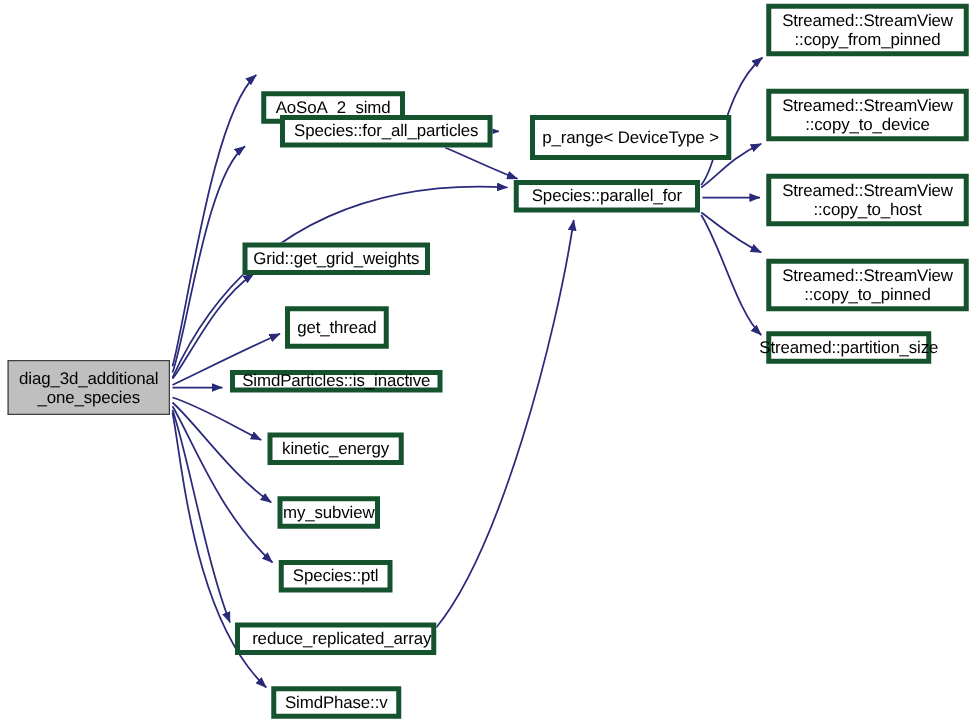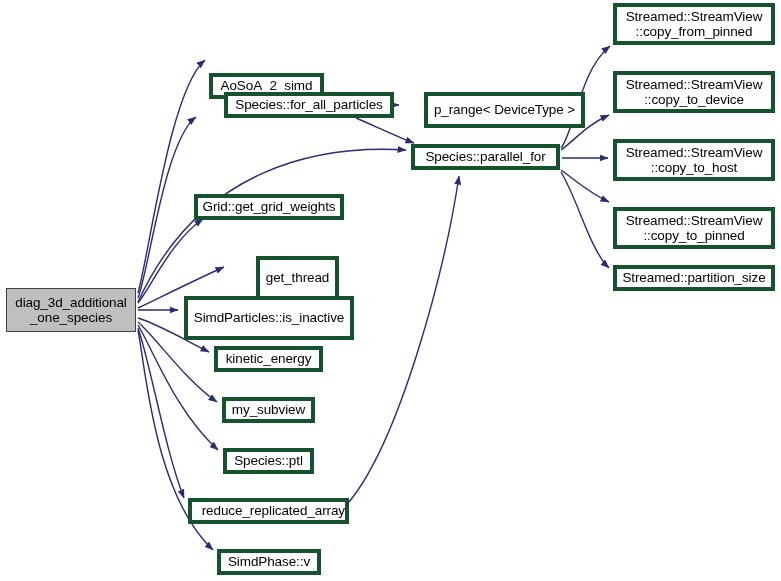--- a/index.html
+++ b/index.html
@@ -77,30 +77,30 @@
       </g>
   </svg>
   <div id="nodes">
       <div class="node root" style="left: 6px; top: 288px; width: 130px; height: 44px;"><span>diag_3d_additional
 _one_species</span></div>
       <div class="node" style="left: 209px; top: 41px; width: 115px; height: 26px; margin-top: 32px;"><span>AoSoA_2_simd</span></div>
       <div class="node" style="left: 184px; top: 92px; width: 170px; height: 26px; margin-left: 40px;"><span>Species::for_all_particles</span></div>
       <div class="node" style="left: 424px; top: 92px; width: 161px; height: 36px;"><span>p_range&lt; DeviceType &gt;</span></div>
       <div class="node" style="left: 411px; top: 144px; width: 149px; height: 26px;"><span>Species::parallel_for</span></div>
       <div class="node" style="left: 194px; top: 194px; width: 150px; height: 26px;"><span>Grid::get_grid_weights</span></div>
-      <div class="node" style="left: 228px; top: 256px; width: 83px; height: 44px; margin-left: 28px;"><span>get_thread</span></div>
-      <div class="node" style="left: 184px; top: 296px; width: 170px; height: 44px;"><span>SimdParticles::is_inactive</span></div>
+      <div class="node" style="left: 228px; top: 245px; width: 83px; height: 34px;"><span>get_thread</span></div>
+      <div class="node" style="left: 184px; top: 296px; width: 170px; height: 18px;"><span>SimdParticles::is_inactive</span></div>
       <div class="node" style="left: 214px; top: 346px; width: 109px; height: 26px;"><span>kinetic_energy</span></div>
-      <div class="node" style="left: 222px; top: 397px; width: 93px; height: 26px;"><span>my_subview</span></div>
+      <div class="node" style="left: 222px; top: 397px; width: 82px; height: 26px;"><span>my_subview</span></div>
       <div class="node" style="left: 223px; top: 448px; width: 91px; height: 26px;"><span>Species::ptl</span></div>
       <div class="node" style="left: 188px; top: 498px; width: 161px; height: 26px; justify-content: flex-end;"><span>reduce_replicated_array</span></div>
       <div class="node" style="left: 217px; top: 549px; width: 104px; height: 26px;"><span>SimdPhase::v</span></div>
       <div class="node" style="left: 613px; top: 3px; width: 162px; height: 42px;"><span>Streamed::StreamView
 ::copy_from_pinned</span></div>
       <div class="node" style="left: 613px; top: 71px; width: 162px; height: 42px;"><span>Streamed::StreamView
 ::copy_to_device</span></div>
       <div class="node" style="left: 613px; top: 139px; width: 162px; height: 42px;"><span>Streamed::StreamView
 ::copy_to_host</span></div>
       <div class="node" style="left: 613px; top: 207px; width: 162px; height: 42px;"><span>Streamed::StreamView
 ::copy_to_pinned</span></div>
-      <div class="node" style="left: 613px; top: 265px; width: 162px; height: 26px;"><span>Streamed::partition_size</span></div>
+      <div class="node" style="left: 613px; top: 265px; width: 132px; height: 26px;"><span>Streamed::partition_size</span></div>
     </div>
 </div>
 
 </body></html>

